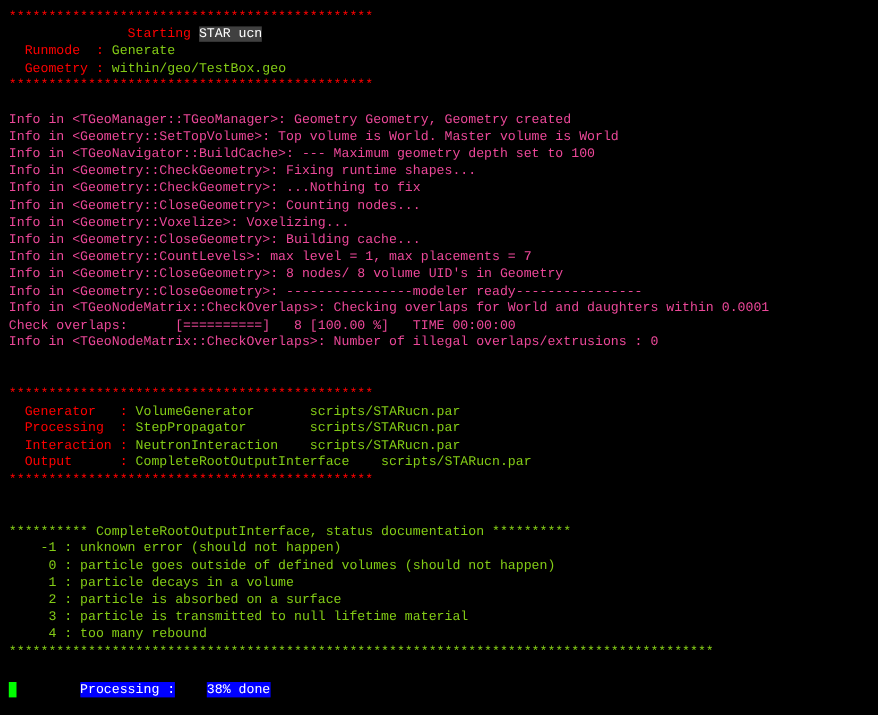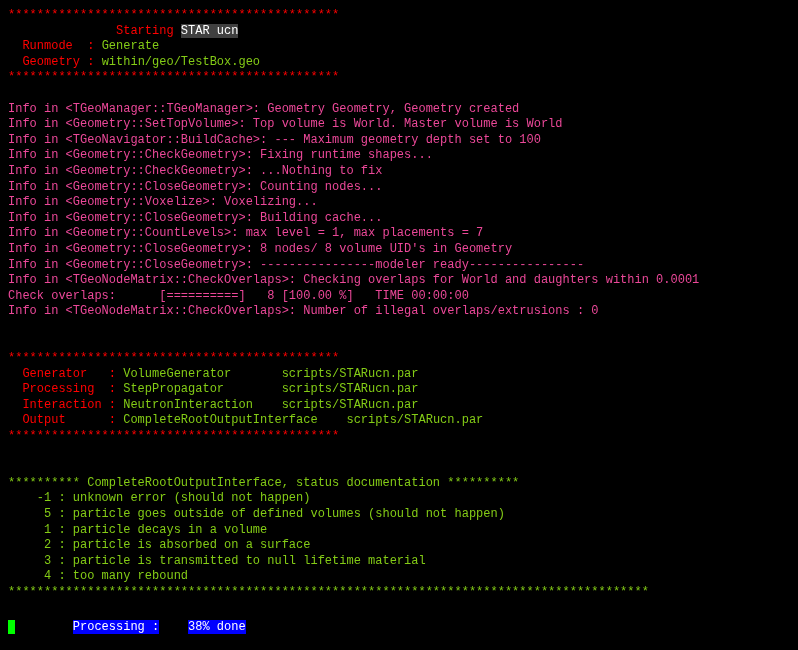--- a/index.html
+++ b/index.html
@@ -59,20 +59,20 @@
 <div class="line"><span class="red">**********************************************</span></div>
 <div class="line"><span class="red">  Generator   : </span><span class="blue">VolumeGenerator</span><span class="blue">       scripts/STARucn.par</span></div>
 <div class="line"><span class="red">  Processing  : </span><span class="blue">StepPropagator</span><span class="blue">        scripts/STARucn.par</span></div>
 <div class="line"><span class="red">  Interaction : </span><span class="blue">NeutronInteraction</span><span class="blue">    scripts/STARucn.par</span></div>
 <div class="line"><span class="red">  Output      : </span><span class="blue">CompleteRootOutputInterface</span><span class="blue">    scripts/STARucn.par</span></div>
 <div class="line"><span class="red">**********************************************</span></div>
 <div class="line">&nbsp;</div>
 <div class="line">&nbsp;</div>
 <div class="line"><span class="blue">********** CompleteRootOutputInterface, status documentation **********</span></div>
 <div class="line"><span class="blue">    -1 : unknown error (should not happen)</span></div>
-<div class="line"><span class="blue">     5 : particle goes outside of defined volumes (should not happen)</span></div>
+<div class="line"><span class="blue">     0 : particle goes outside of defined volumes (should not happen)</span></div>
 <div class="line"><span class="blue">     1 : particle decays in a volume</span></div>
 <div class="line"><span class="blue">     2 : particle is absorbed on a surface</span></div>
 <div class="line"><span class="blue">     3 : particle is transmitted to null lifetime material</span></div>
 <div class="line"><span class="blue">     4 : too many rebound</span></div>
 <div class="line"><span class="blue">*****************************************************************************************</span></div>
 <div class="line">&nbsp;</div>
 <div class="line progress-line"><span class="green-bg"> </span><span>        </span><span class="blue-bg">Processing :</span><span class="blue">    </span><span class="blue-bg">38% done</span></div>
 
 </body></html>

